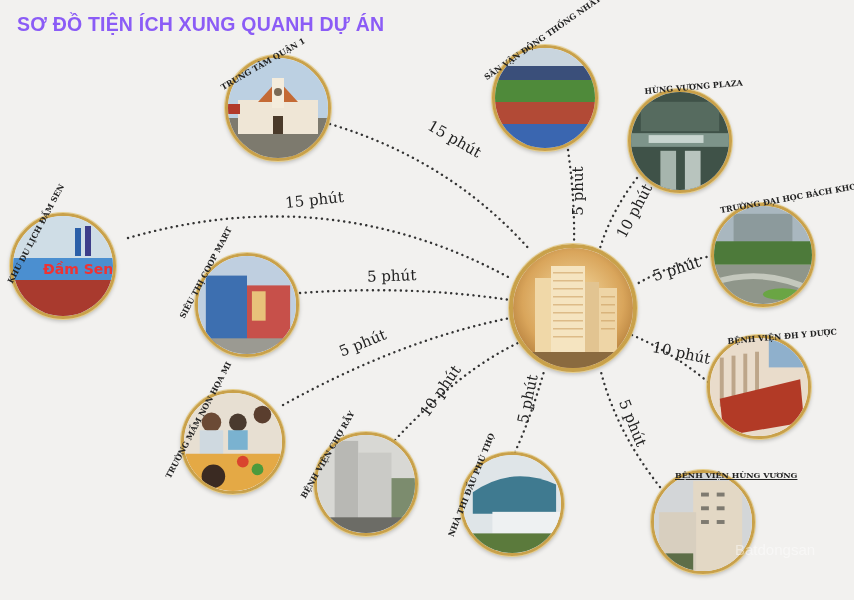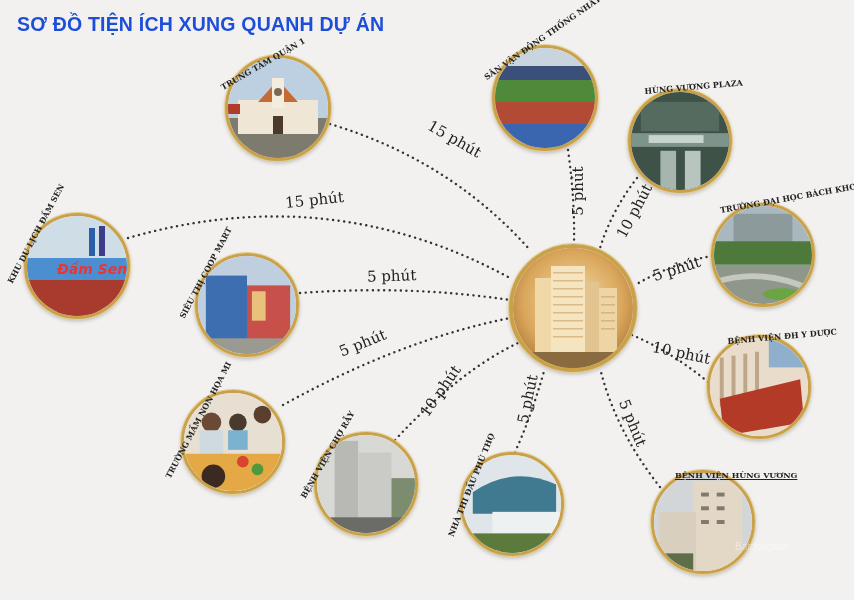--- a/index.html
+++ b/index.html
@@ -1,17 +1,17 @@
 <!DOCTYPE html>
 <html><head>
 <meta charset="utf-8">
 <style>
   html,body{margin:0;padding:0;}
   body{width:854px;height:600px;background:#f2f1ef;position:relative;overflow:hidden;font-family:"DejaVu Serif",serif;}
-  .title{position:absolute;left:17px;top:13px;font-family:"Liberation Sans",sans-serif;font-weight:bold;font-size:19.5px;color:#1d4ed8;letter-spacing:0.2px;white-space:nowrap;}
+  .title{position:absolute;left:17px;top:13px;font-family:"Liberation Sans",sans-serif;font-weight:bold;font-size:19.5px;color:#8b5cf6;letter-spacing:0.2px;white-space:nowrap;}
   svg.lines{position:absolute;left:0;top:0;}
   .node{position:absolute;border-radius:50%;box-sizing:border-box;border:3px solid #c9a14a;box-shadow:0 0 0 1px #e6cf8f,0 2px 4px rgba(0,0,0,0.25);overflow:hidden;}
   .node .pic{position:absolute;left:0;top:0;width:100%;height:100%;}
   .lbl{position:absolute;font-family:"DejaVu Serif",serif;font-weight:bold;font-size:8px;color:#222;text-transform:uppercase;white-space:nowrap;transform-origin:left bottom;}
   .time{position:absolute;font-family:"DejaVu Serif",serif;font-size:15px;color:#222;white-space:nowrap;transform-origin:center center;}
 </style>
 </head>
 <body>
 
 <div class="title">SƠ ĐỒ TIỆN ÍCH XUNG QUANH DỰ ÁN</div>
@@ -179,21 +179,21 @@
 <div class="node" style="left:195px;top:253px;width:104px;height:104px;">
   <svg class="pic" viewBox="0 0 100 100" preserveAspectRatio="none">
     <rect width="100" height="100" fill="#bfcfe0"></rect>
       <rect x="8" y="20" width="42" height="70" fill="#3d6fb0"></rect>
     <rect x="50" y="30" width="44" height="60" fill="#c7504a"></rect>
       <rect x="55" y="36" width="14" height="30" fill="#e8c27a"></rect>
     <rect x="0" y="84" width="100" height="16" fill="#9b9a92"></rect>
   </svg>
 </div>
 
-<div class="node" style="left:24px;top:213px;width:106px;height:106px;font-style:italic;">
+<div class="node" style="left:10px;top:213px;width:106px;height:106px;">
   <svg class="pic" viewBox="0 0 100 100" preserveAspectRatio="none">
     <rect width="100" height="100" fill="#cfdde6"></rect>
       <rect x="0" y="42" width="100" height="22" fill="#4b8fd0"></rect>
     <text x="30" y="58" font-size="14" fill="#e33" font-weight="bold" font-family="DejaVu Sans, sans-serif">Đầm Sen</text>
     <rect x="62" y="12" width="6" height="28" fill="#2b5fa8"></rect>
       <rect x="72" y="10" width="6" height="30" fill="#3d3d8a"></rect>
     <rect x="0" y="64" width="100" height="36" fill="#a93a2e"></rect>
   </svg>
 </div>
 
@@ -214,13 +214,13 @@
 <div class="time" style="left:605px;top:202px;transform:rotate(-62deg);">10 phút</div>
 <div class="time" style="left:652px;top:260px;transform:rotate(-18deg);">5 phút</div>
 <div class="time" style="left:652px;top:344px;transform:rotate(12deg);">10 phút</div>
 <div class="time" style="left:608px;top:414px;transform:rotate(68deg);">5 phút</div>
 <div class="time" style="left:503px;top:390px;transform:rotate(-78deg);">5 phút</div>
 <div class="time" style="left:411px;top:382px;transform:rotate(-55deg);">10 phút</div>
 <div class="time" style="left:338px;top:334px;transform:rotate(-22deg);">5 phút</div>
 <div class="time" style="left:367px;top:267px;transform:rotate(-2deg);">5 phút</div>
 <div class="time" style="left:285px;top:191px;transform:rotate(-6deg);">15 phút</div>
 
-<div style="position:absolute;left:735px;top:541px;font-family:'Liberation Sans',sans-serif;font-size:10px;color:rgba(255,255,255,0.45);">Batdongsan</div>
+<div style="position:absolute;left:735px;top:541px;font-family:'Liberation Sans',sans-serif;font-size:15px;color:rgba(255,255,255,0.45);">Batdongsan</div>
 
 </body></html>

